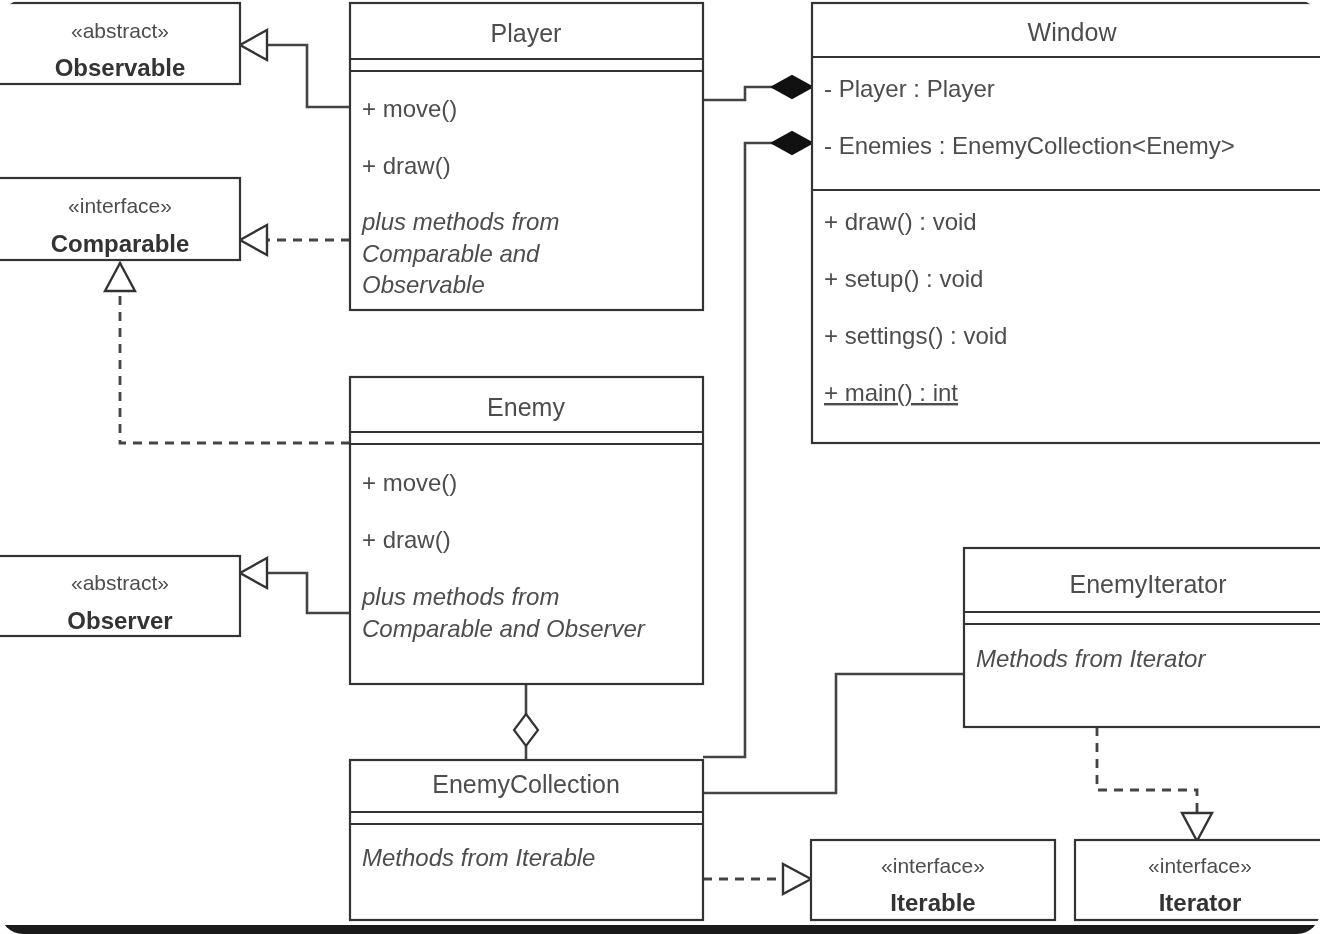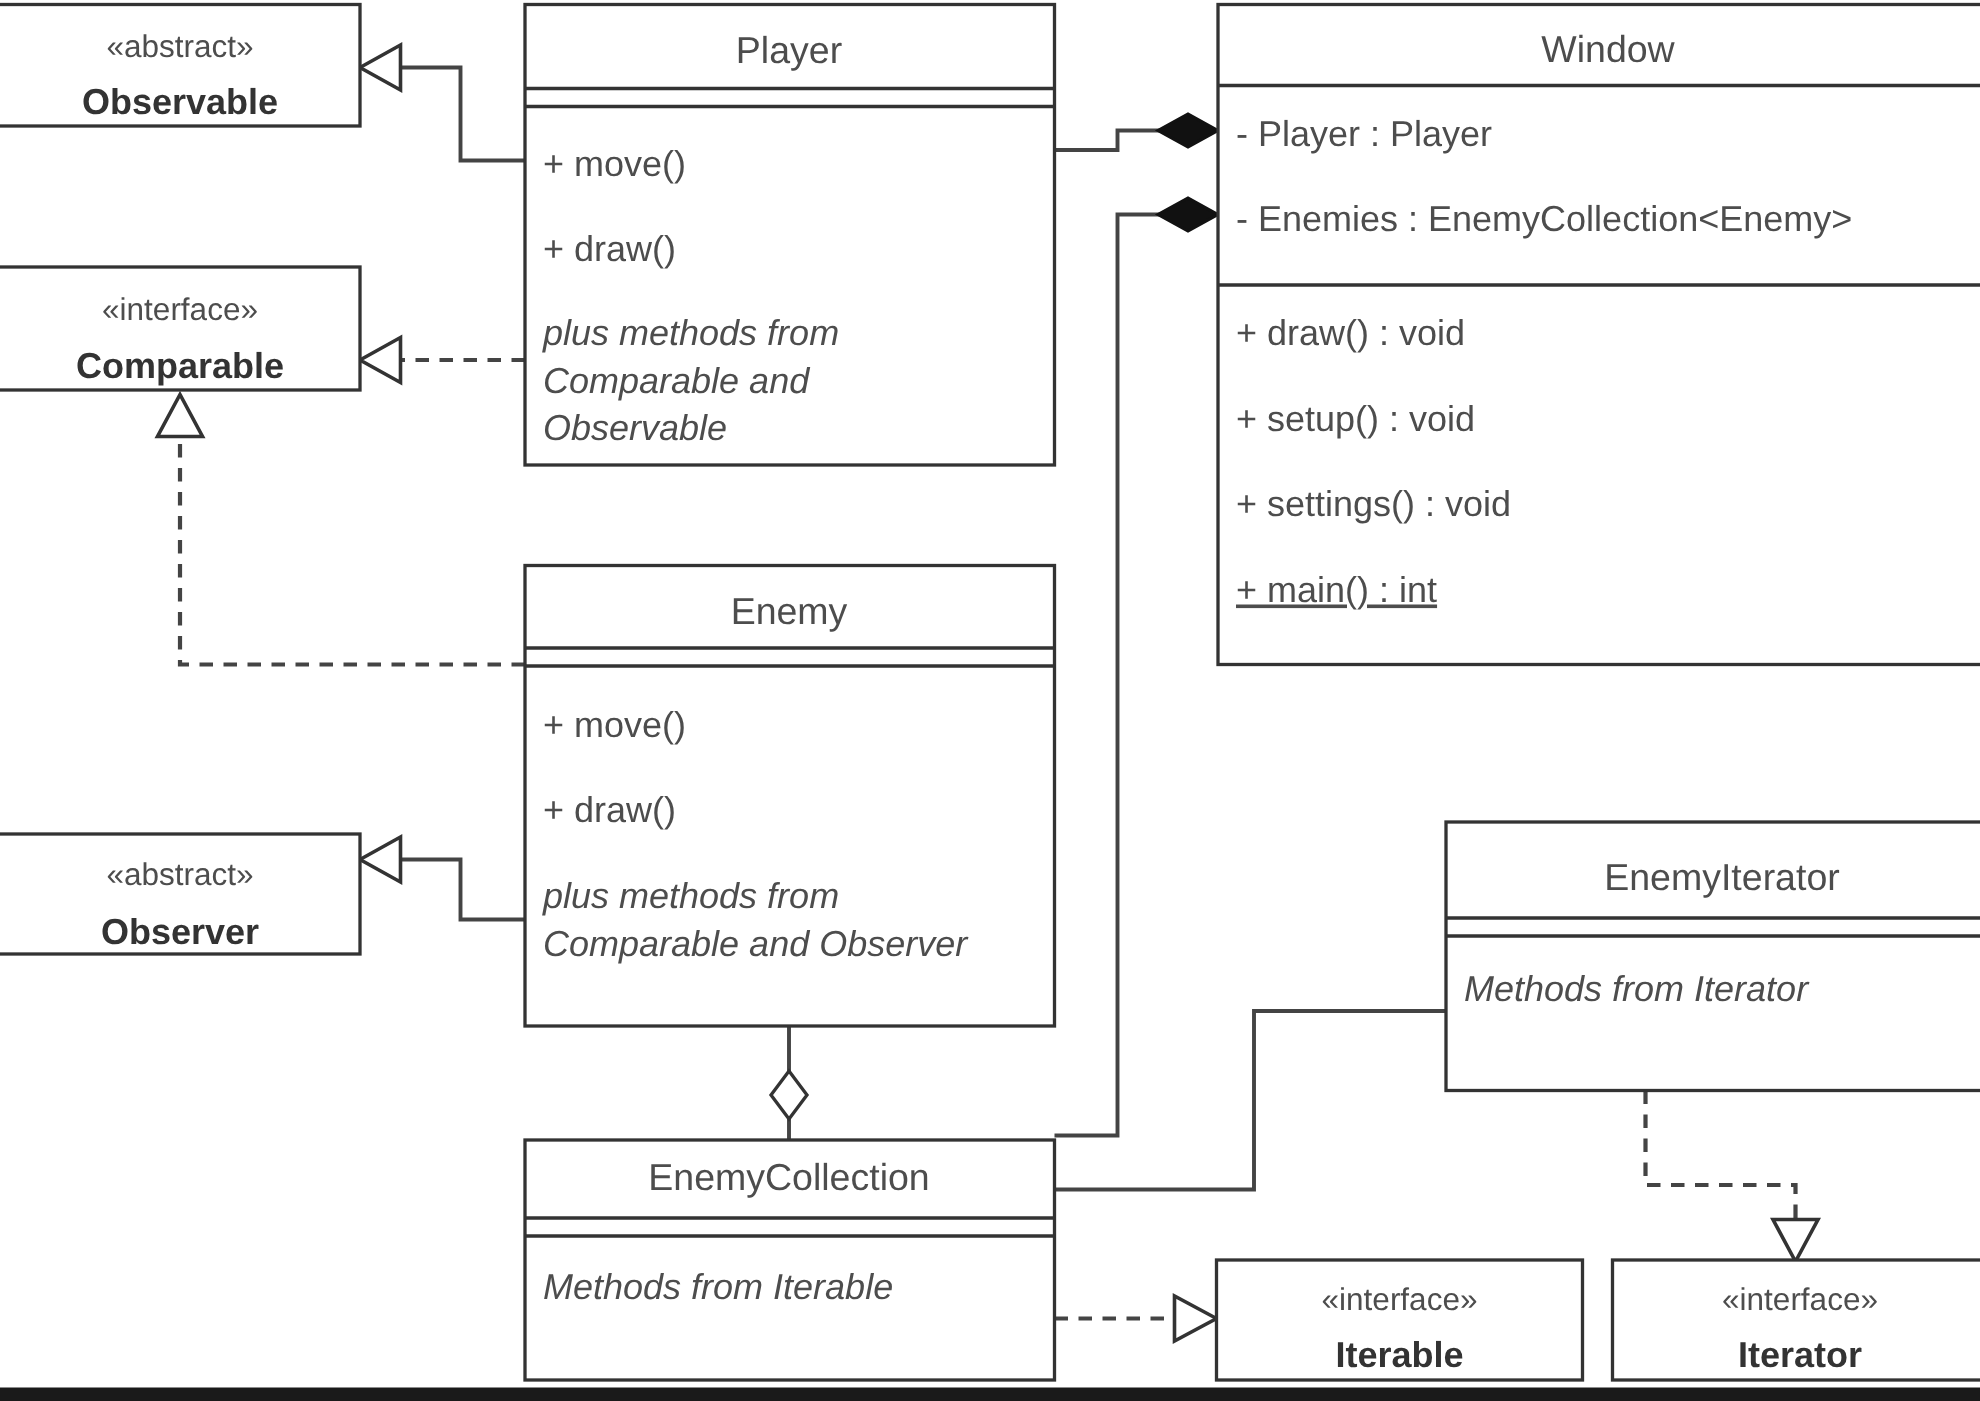--- a/index.html
+++ b/index.html
@@ -10,20 +10,21 @@
   }
   body {
     font-family: "Liberation Sans", sans-serif;
   }
   #diagram-root {
     position: relative;
     width: 1320px;
     height: 934px;
     background: #ffffff;
     overflow: hidden;
+    border-radius: 23px;
   }
   svg.canvas {
     position: absolute;
     top: 0;
     left: 0;
     width: 1320px;
     height: 934px;
     display: block;
   }
   .cls-box {

